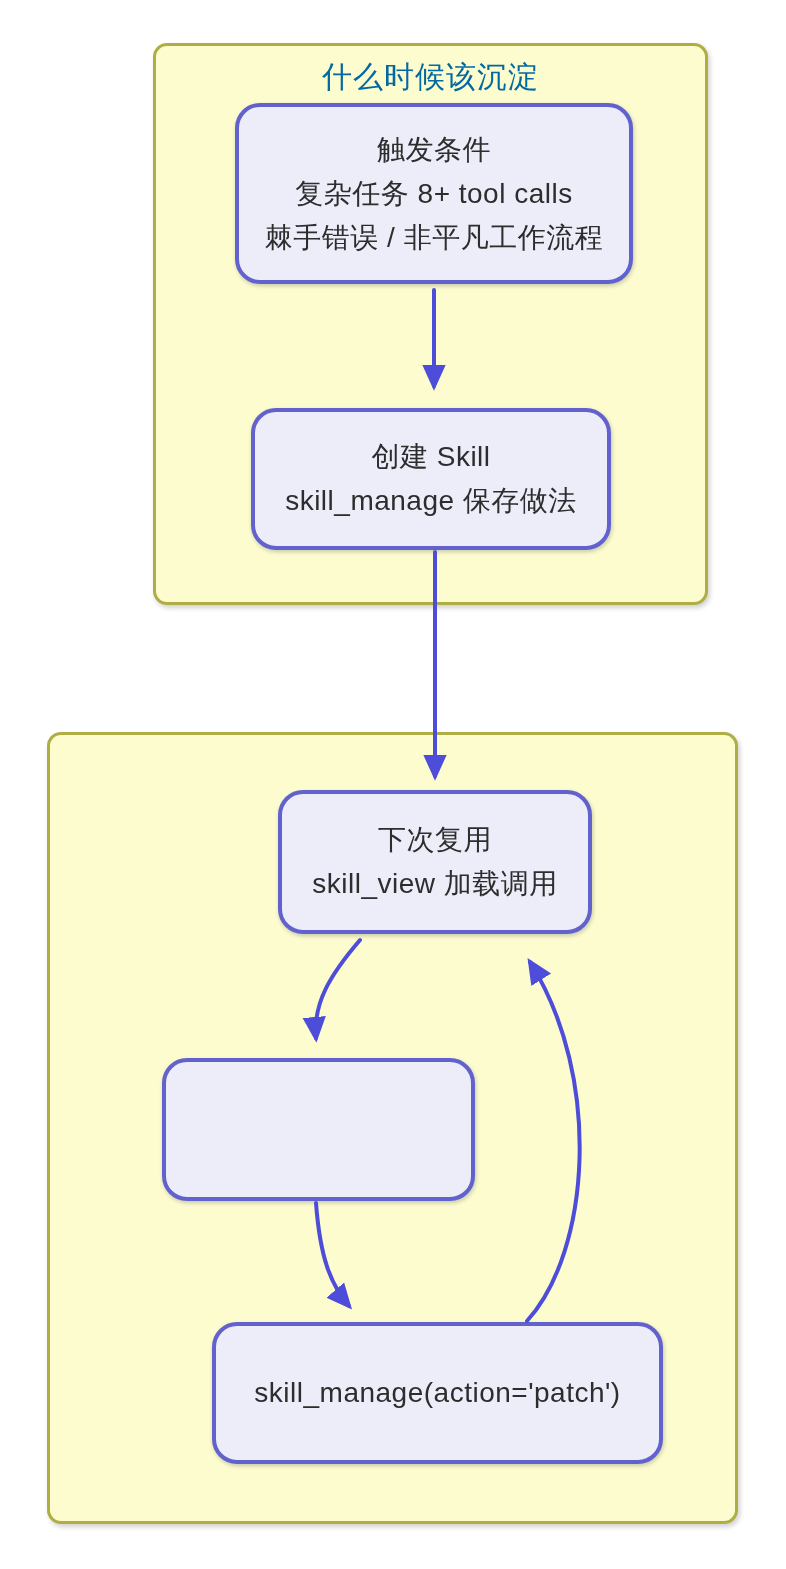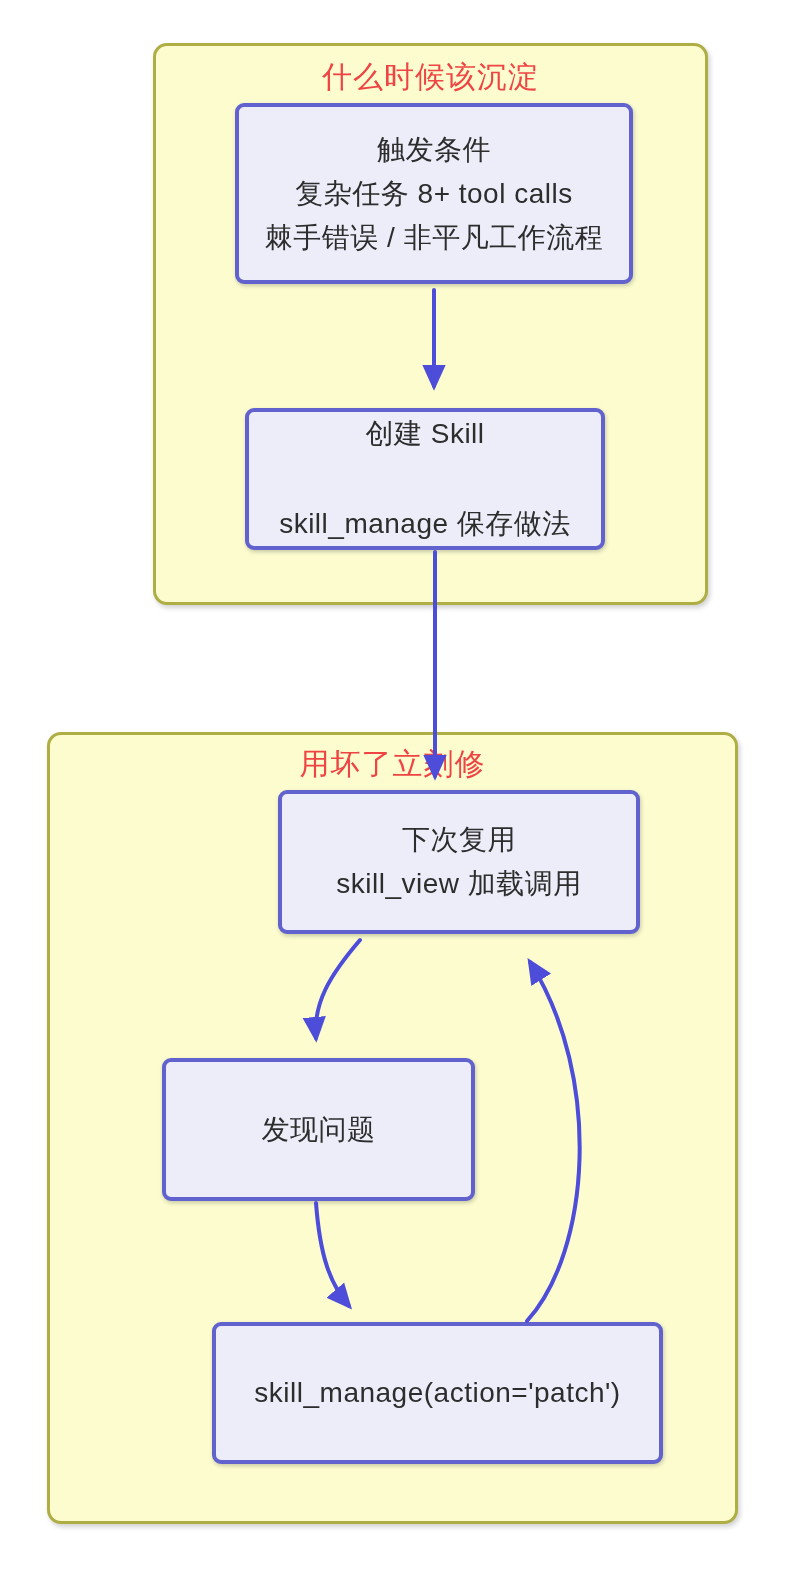--- a/index.html
+++ b/index.html
@@ -23,55 +23,55 @@
     border-radius: 14px;
     box-shadow: 2px 3px 5px rgba(0,0,0,0.18);
     box-sizing: border-box;
     z-index: 1;
   }
   .cluster-title {
     position: absolute;
     text-align: center;
     font-size: 30px;
     font-weight: 500;
-    color: #ef4444;
+    color: #0369a1;
     margin: 0;
     z-index: 2;
     letter-spacing: 1px;
   }
   #cluster-when  { left: 153px; top: 43px;  width: 555px; height: 562px; }
   #title-when    { left: 153px; top: 57px;  width: 555px; }
   #cluster-fix   { left: 47px;  top: 732px; width: 691px; height: 792px; }
   #title-fix     { left: 47px;  top: 744px; width: 691px; }
 
   
   .node {
     position: absolute;
     background: #ededfa;
     border: 4px solid #6262cf;
-    border-radius: 9px;
+    border-radius: 25px;
     box-shadow: 1px 2px 4px rgba(0,0,0,0.20);
     box-sizing: border-box;
     display: flex;
     flex-direction: column;
     align-items: center;
     justify-content: center;
     z-index: 3;
   }
   .node .line {
     font-size: 28px;
     line-height: 44px;
     color: #2d2d2d;
     text-align: center;
     white-space: nowrap;
     letter-spacing: 0.5px;
   }
   #node-trigger { left: 235px; top: 103px;  width: 398px; height: 181px; }
-  #node-create  { left: 245px; top: 408px;  width: 360px; height: 142px; justify-content: space-between; }
-  #node-reuse   { left: 278px; top: 790px;  width: 362px; height: 144px; }
+  #node-create  { left: 251px; top: 408px;  width: 360px; height: 142px; }
+  #node-reuse   { left: 278px; top: 790px;  width: 314px; height: 144px; }
   #node-problem { left: 162px; top: 1058px; width: 313px; height: 143px; }
   #node-patch   { left: 212px; top: 1322px; width: 451px; height: 142px; }
 
   
   .edge-layer {
     position: absolute;
     left: 0; top: 0;
     width: 786px;
     height: 1569px;
     z-index: 4;
@@ -87,40 +87,38 @@
 </style>
 </head>
 <body>
 
 <div class="canvas">
 
   <div class="cluster" id="cluster-when"></div>
   <h2 class="cluster-title" id="title-when">什么时候该沉淀</h2>
 
   <div class="cluster" id="cluster-fix"></div>
-  <h2 class="cluster-title" id="title-fix">用坏了立刻修</h2>
 
   <div class="node" id="node-trigger">
     <div class="line">触发条件</div>
     <div class="line">复杂任务 8+ tool calls</div>
     <div class="line">棘手错误 / 非平凡工作流程</div>
   </div>
 
   <div class="node" id="node-create">
     <div class="line">创建 Skill</div>
     <div class="line">skill_manage 保存做法</div>
   </div>
 
   <div class="node" id="node-reuse">
     <div class="line">下次复用</div>
     <div class="line">skill_view 加载调用</div>
   </div>
 
   <div class="node" id="node-problem">
-    <div class="line">发现问题</div>
   </div>
 
   <div class="node" id="node-patch">
     <div class="line">skill_manage(action='patch')</div>
   </div>
 
   <svg class="edge-layer" viewBox="0 0 786 1569" xmlns="http://www.w3.org/2000/svg" aria-hidden="true">
     <defs>
       <marker id="arrow" viewBox="0 0 12 12" refX="9" refY="6" markerWidth="7" markerHeight="7" markerUnits="strokeWidth" orient="auto-start-reverse">
         <path class="arrowhead" d="M0,1 L11,6 L0,11 Z"></path>

